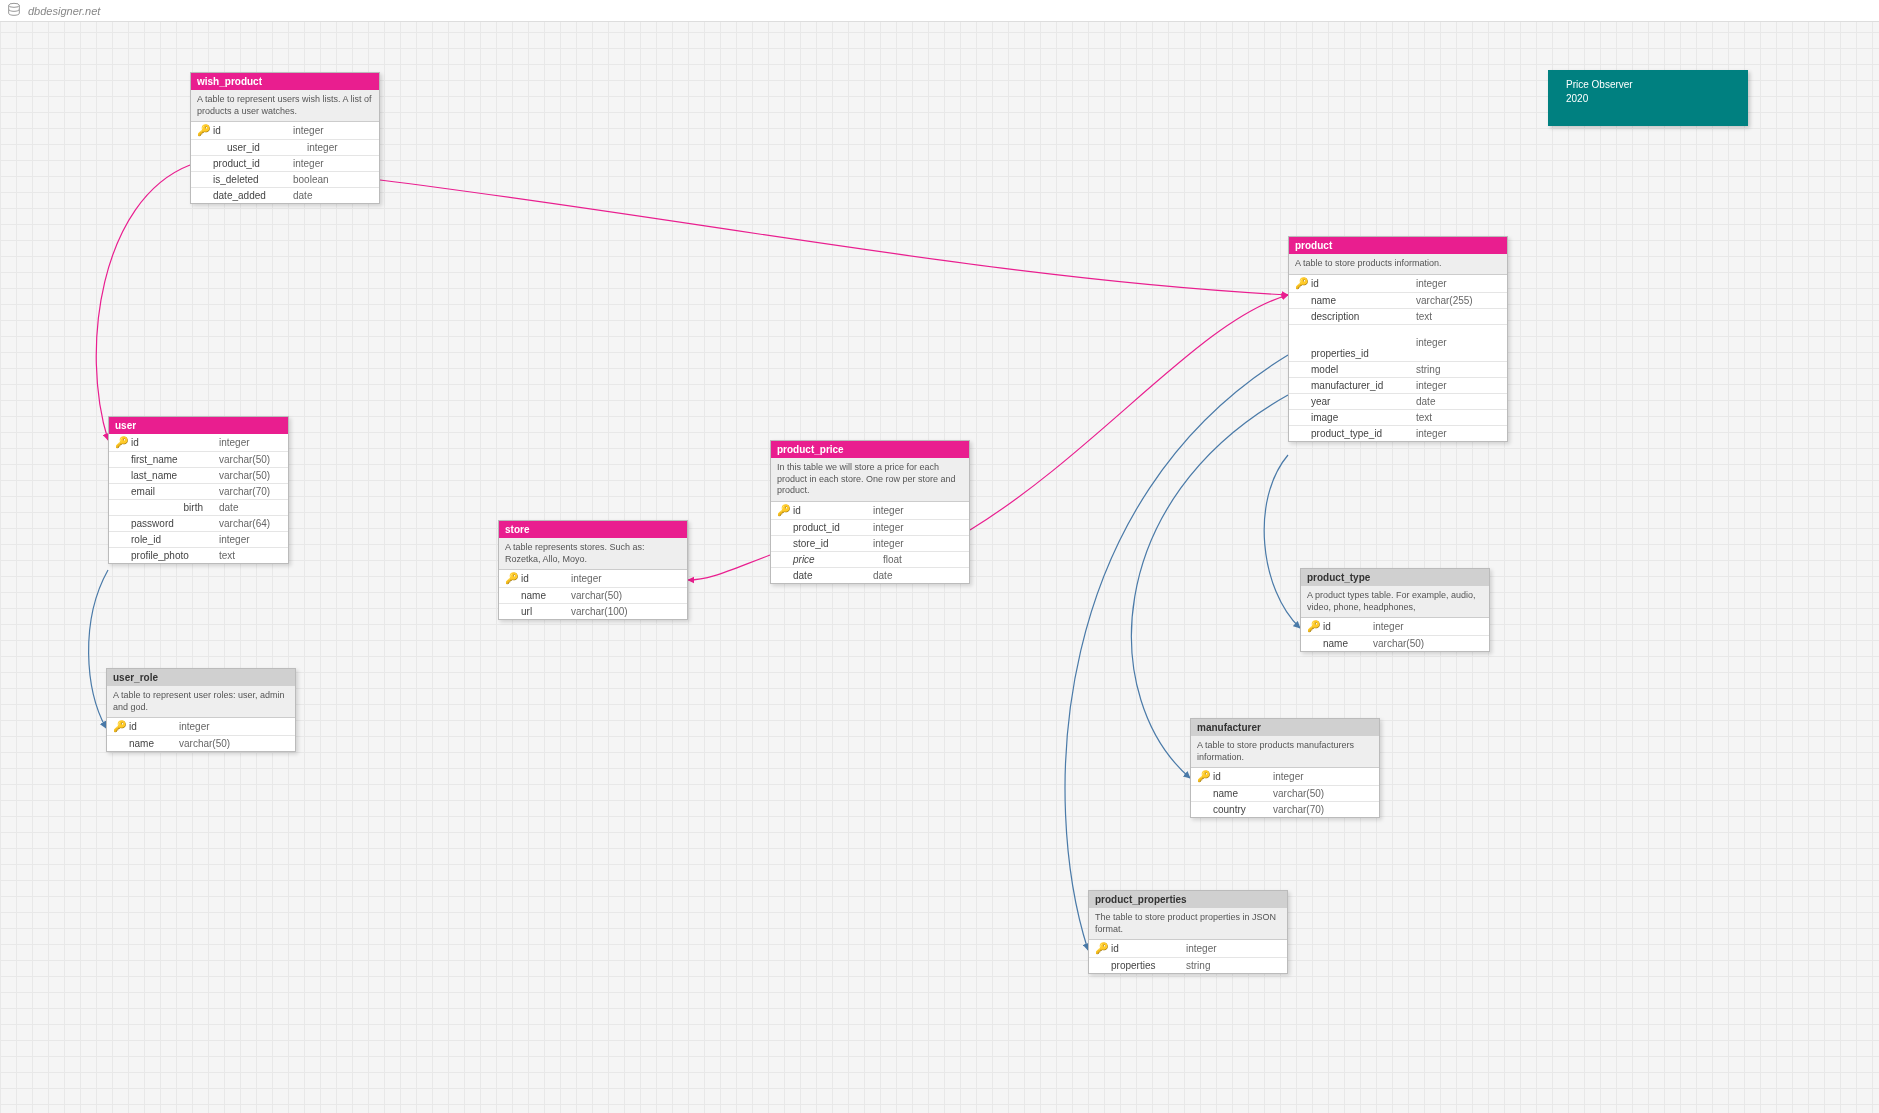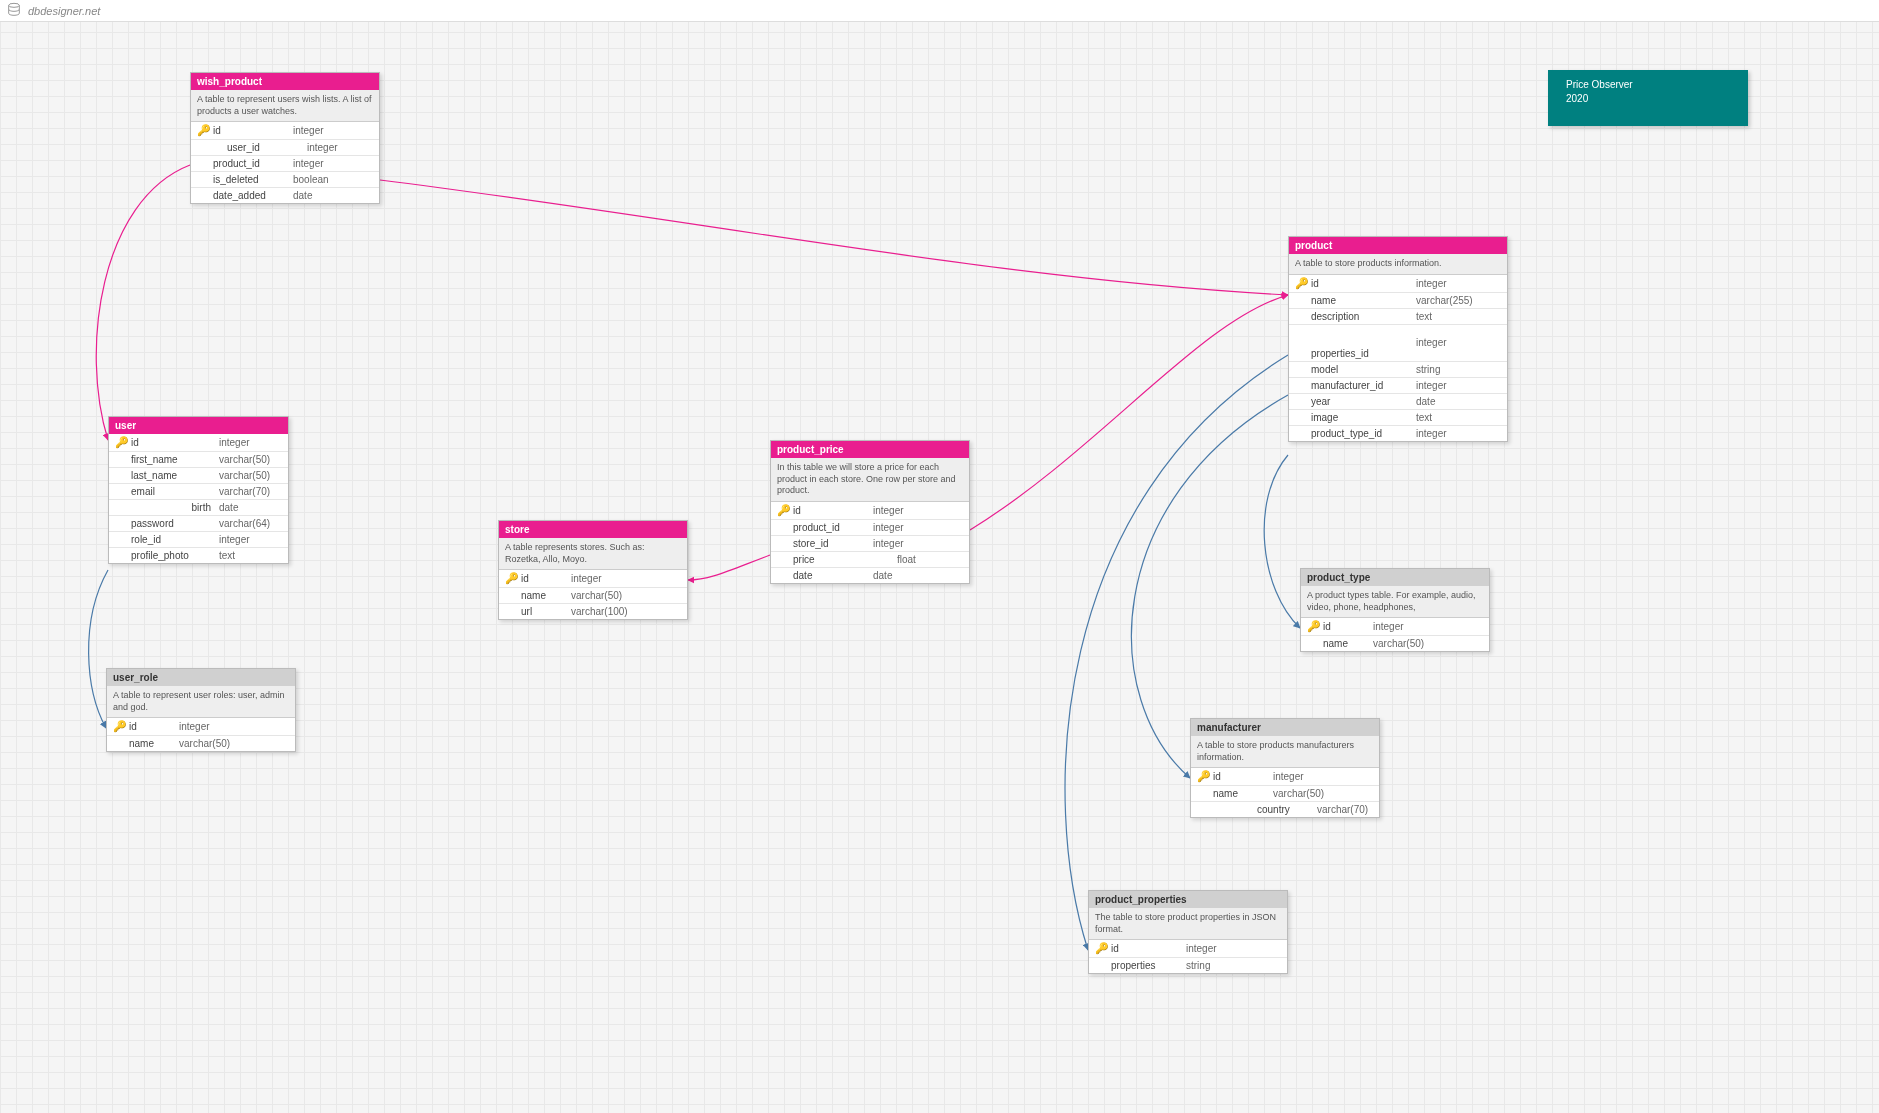--- a/index.html
+++ b/index.html
@@ -61,21 +61,21 @@
 .table-row {
   display: flex;
   align-items: center;
   border-bottom: 1px solid #e5e5e5;
   padding: 2px 4px;
   font-size: 10px;
   color: #444;
 }
 .table-row:last-child { border-bottom: none; }
 .key-cell { width: 18px; display: flex; justify-content: center; }
-.name-cell { flex: 0 0 auto; padding-right: 8px; }
+.name-cell { flex: 0 0 auto; padding-right: 16px; }
 .type-cell { flex: 1; color: #666; }
 .key-icon { color: #d4a017; font-size: 11px; }
 .note-box {
   position: absolute;
   background: #008080;
   color: #fff;
   padding: 8px 18px;
   font-size: 10px;
   line-height: 1.4;
   box-shadow: 2px 2px 4px rgba(0,0,0,0.2);
@@ -254,21 +254,21 @@
         <span class="name-cell" style="width: 80px;">product_id</span>
         <span class="type-cell">integer</span>
       </div>
       <div class="table-row">
         <span class="key-cell"></span>
         <span class="name-cell" style="width: 80px;">store_id</span>
         <span class="type-cell">integer</span>
       </div>
       <div class="table-row">
         <span class="key-cell"></span>
-        <span class="name-cell" style="width: 104px;">price</span>
+        <span class="name-cell" style="width: 90px; font-style: italic;">price</span>
         <span class="type-cell">float</span>
       </div>
       <div class="table-row">
         <span class="key-cell"></span>
         <span class="name-cell" style="width: 80px;">date</span>
         <span class="type-cell">date</span>
       </div>
     </div>
     <div class="table pink" style="left: 1288px; top: 236px; width: 220px;">
       <div class="table-header">product</div>
@@ -347,21 +347,21 @@
         <span class="name-cell" style="width: 60px;">id</span>
         <span class="type-cell">integer</span>
       </div>
       <div class="table-row">
         <span class="key-cell"></span>
         <span class="name-cell" style="width: 60px;">name</span>
         <span class="type-cell">varchar(50)</span>
       </div>
       <div class="table-row">
         <span class="key-cell"></span>
-        <span class="name-cell" style="width: 60px; margin-left: 44px;">country</span>
+        <span class="name-cell" style="width: 60px;">country</span>
         <span class="type-cell">varchar(70)</span>
       </div>
     </div>
     <div class="table gray" style="left: 1088px; top: 890px; width: 200px;">
       <div class="table-header">product_properties</div>
       <div class="table-desc">The table to store product properties in JSON format.</div>
       <div class="table-row">
         <span class="key-cell">
           <span class="key-icon">🔑</span>
         </span>

